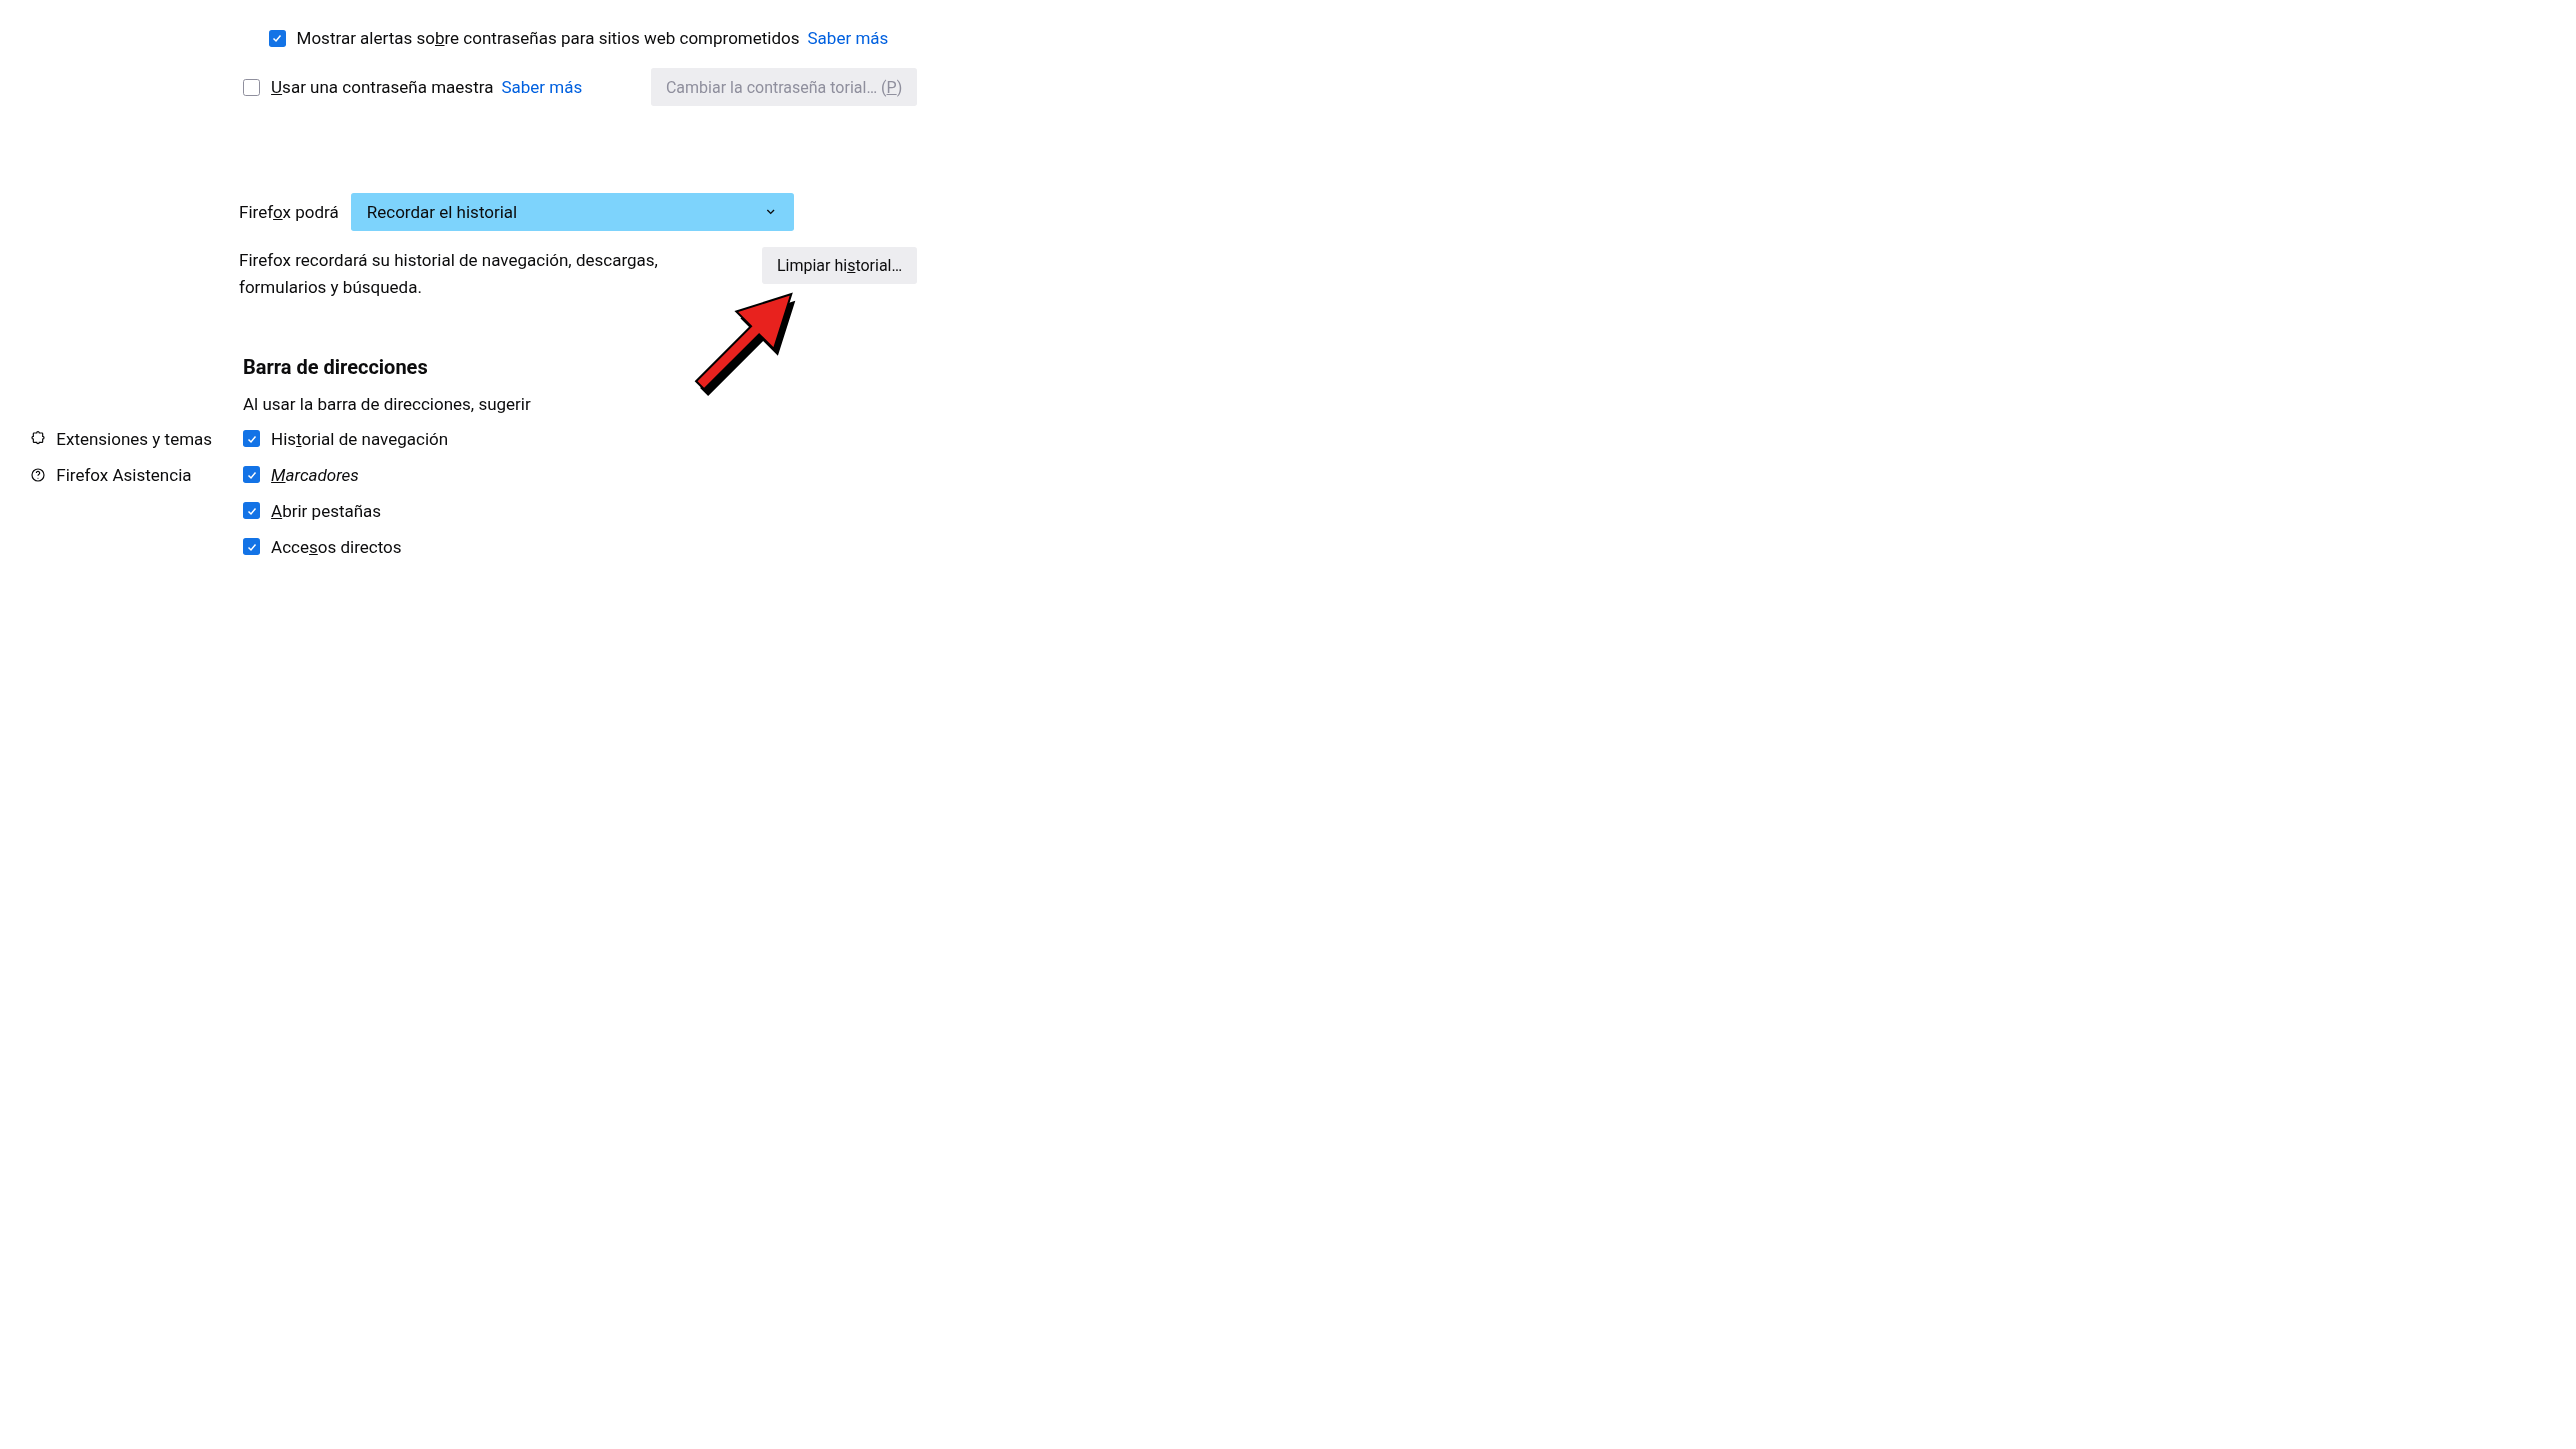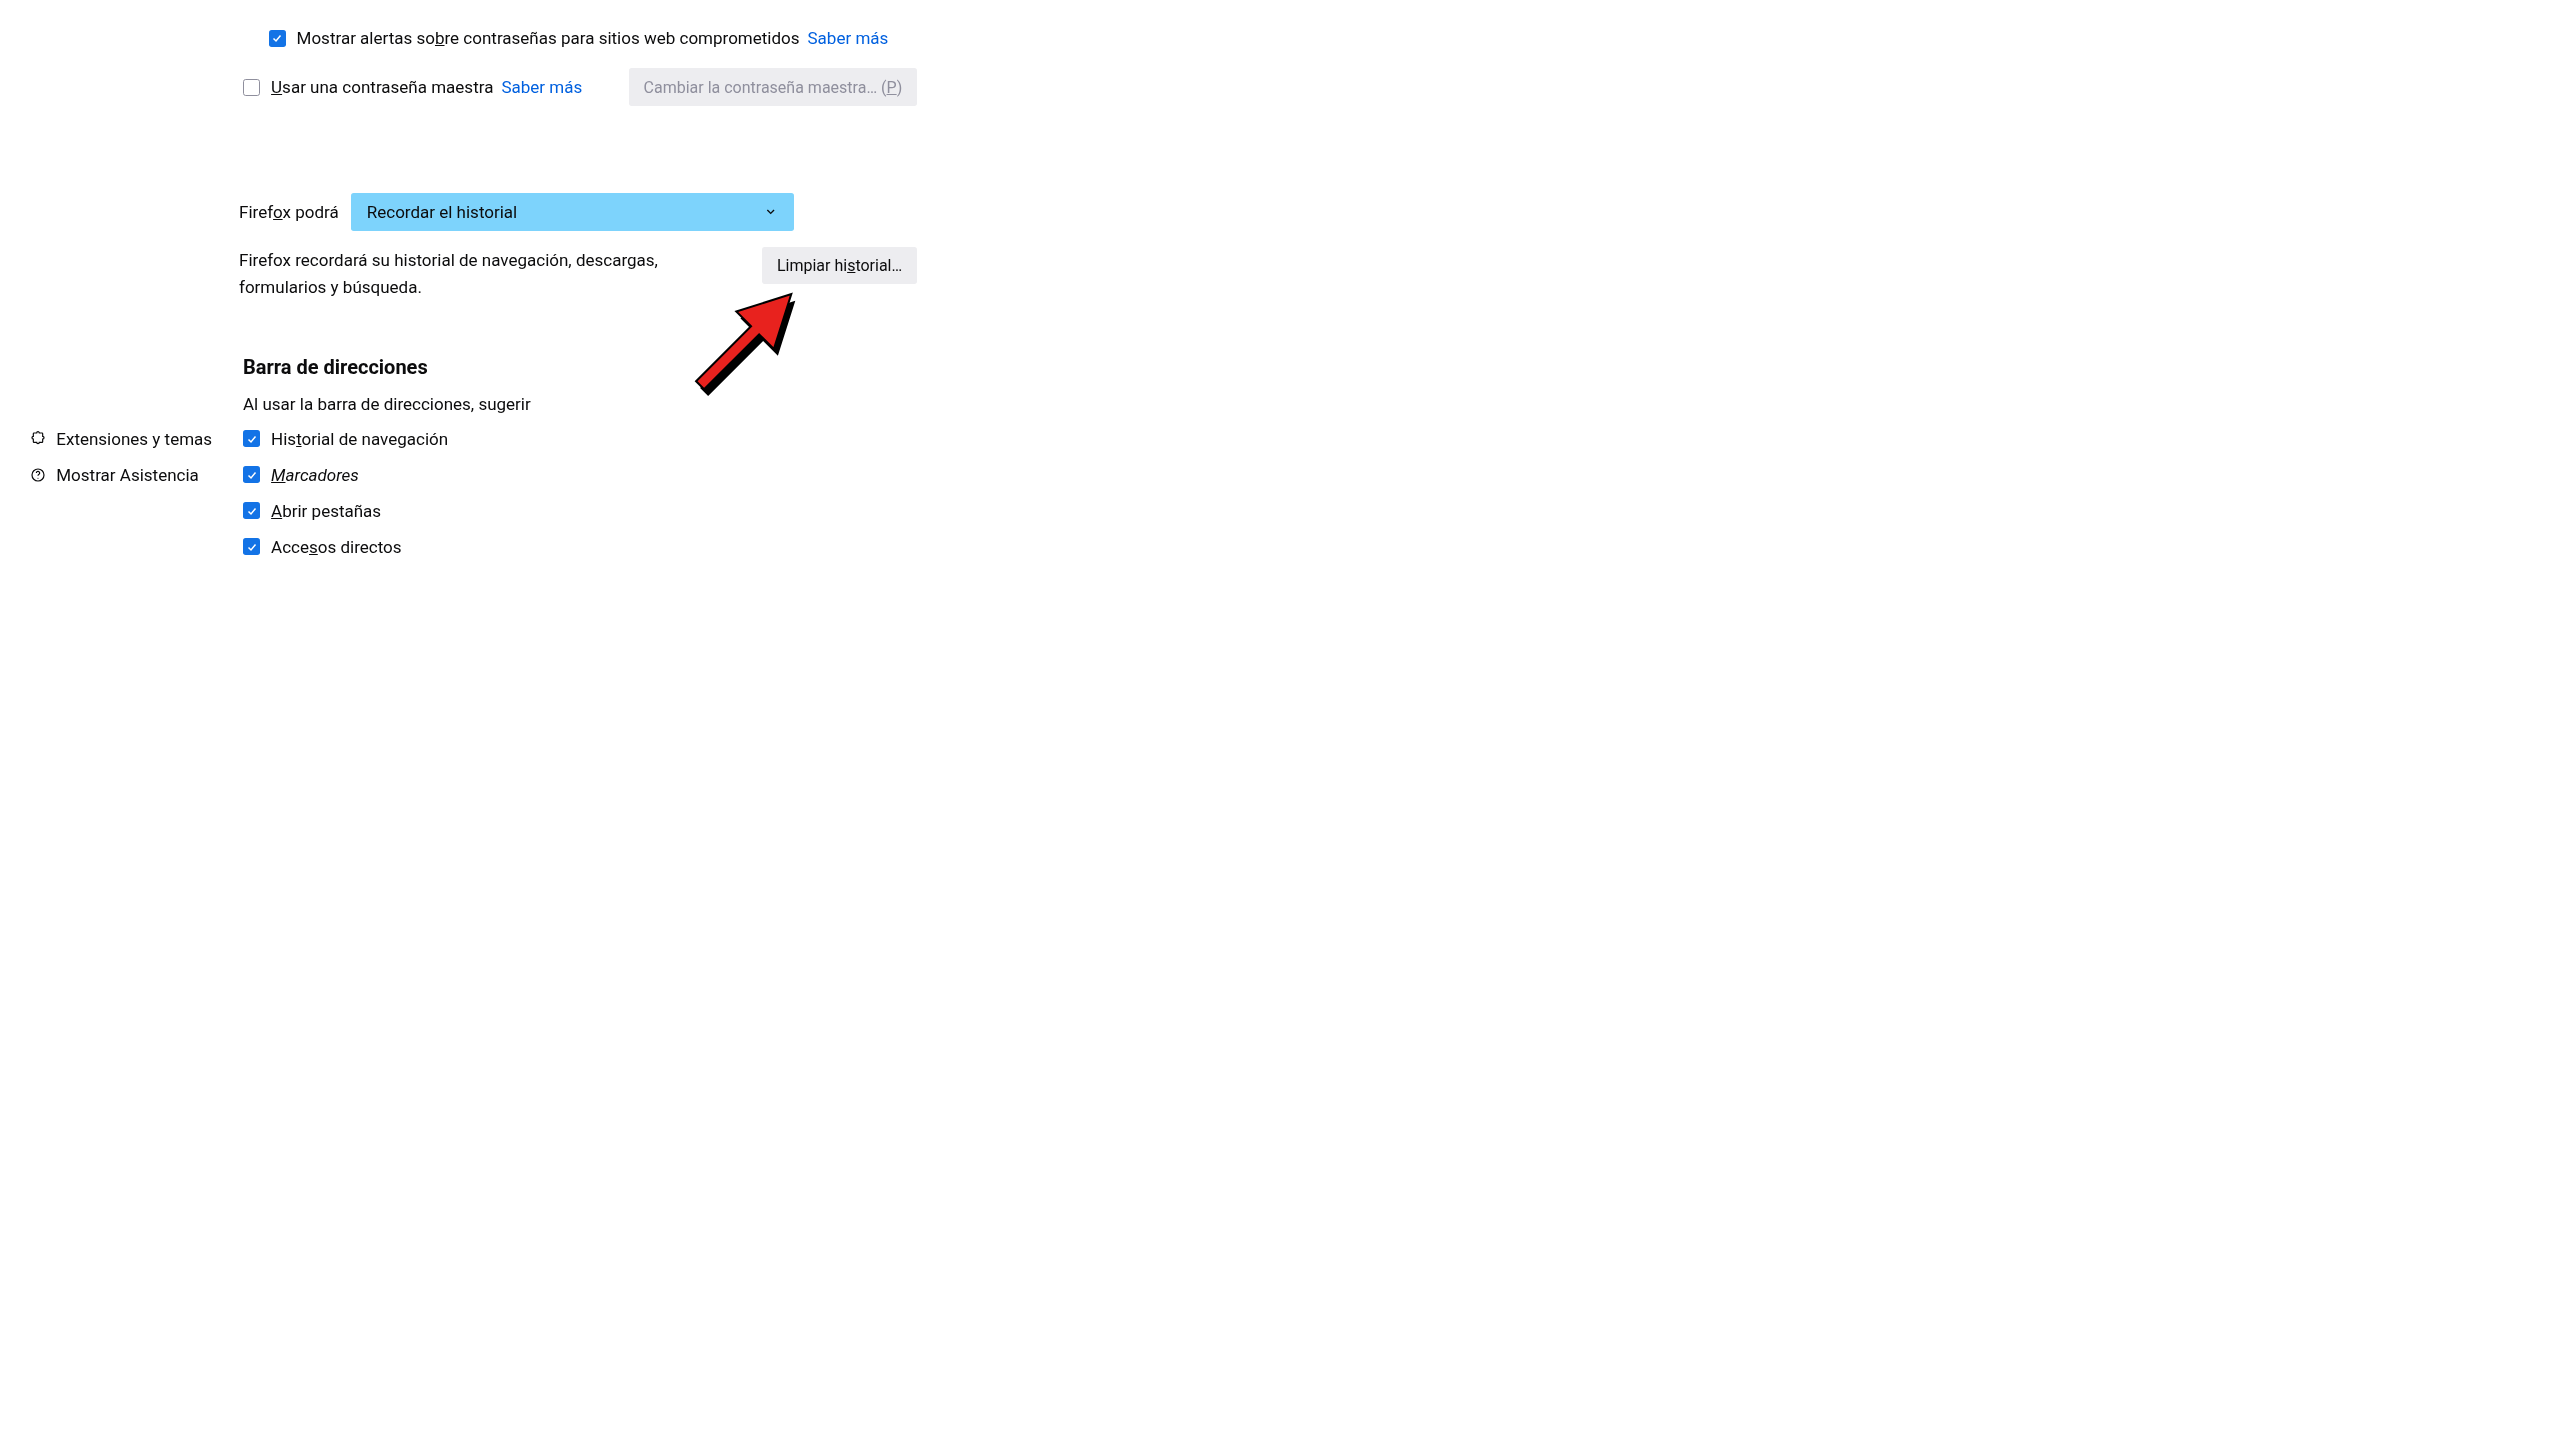--- a/index.html
+++ b/index.html
@@ -184,21 +184,21 @@
 
   <div class="row indent-0" style="margin-top:20px; justify-content:space-between; align-items:center;">
     <div style="display:flex; align-items:center;">
       <div class="checkbox unchecked"></div>
       <span class="option-text">
         <span class="underline-letter">U</span><span>sar una contraseña maestra</span>
       </span>
       <span class="link">Saber más</span>
     </div>
     <button class="btn disabled">
-      <span>Cambiar la contraseña maestra… (</span><span class="underline-letter">P</span><span>)</span>
+      <span>Cambiar la contraseña torial… (</span><span class="underline-letter">P</span><span>)</span>
     </button>
   </div>
 
   <div style="margin-top:87px;">
 
     <div class="select-row">
       <span class="select-label">
         <span>Firef</span><span class="underline-letter">o</span><span>x podrá</span>
       </span>
       <div class="select">
@@ -269,21 +269,21 @@
     <span class="sidebar-text">Extensiones y temas</span>
   </div>
   <div class="sidebar-item">
     <span class="sidebar-icon">
       <svg viewBox="0 0 24 24" width="16" height="16" fill="none" stroke="#0c0c0d" stroke-width="1.8">
         <circle cx="12" cy="12" r="9"></circle>
         <path d="M9.5 9a2.5 2.5 0 1 1 3.5 2.3c-.8.4-1 1-1 1.7"></path>
         <circle cx="12" cy="17" r="0.8" fill="#0c0c0d" stroke="none"></circle>
       </svg>
     </span>
-    <span class="sidebar-text">Mostrar Asistencia</span>
+    <span class="sidebar-text">Firefox Asistencia</span>
   </div>
 </div>
 
 <svg class="arrow-annotation" width="114" height="114" viewBox="0 0 170 170">
 
   <g transform="translate(6,10)">
     <polygon points="18,148 100,66 78,44 160,18 134,100 112,78 30,160" fill="#000"></polygon>
   </g>
 
   <polygon points="18,148 100,66 78,44 160,18 134,100 112,78 30,160" fill="#e8221e" stroke="#000" stroke-width="3"></polygon>

